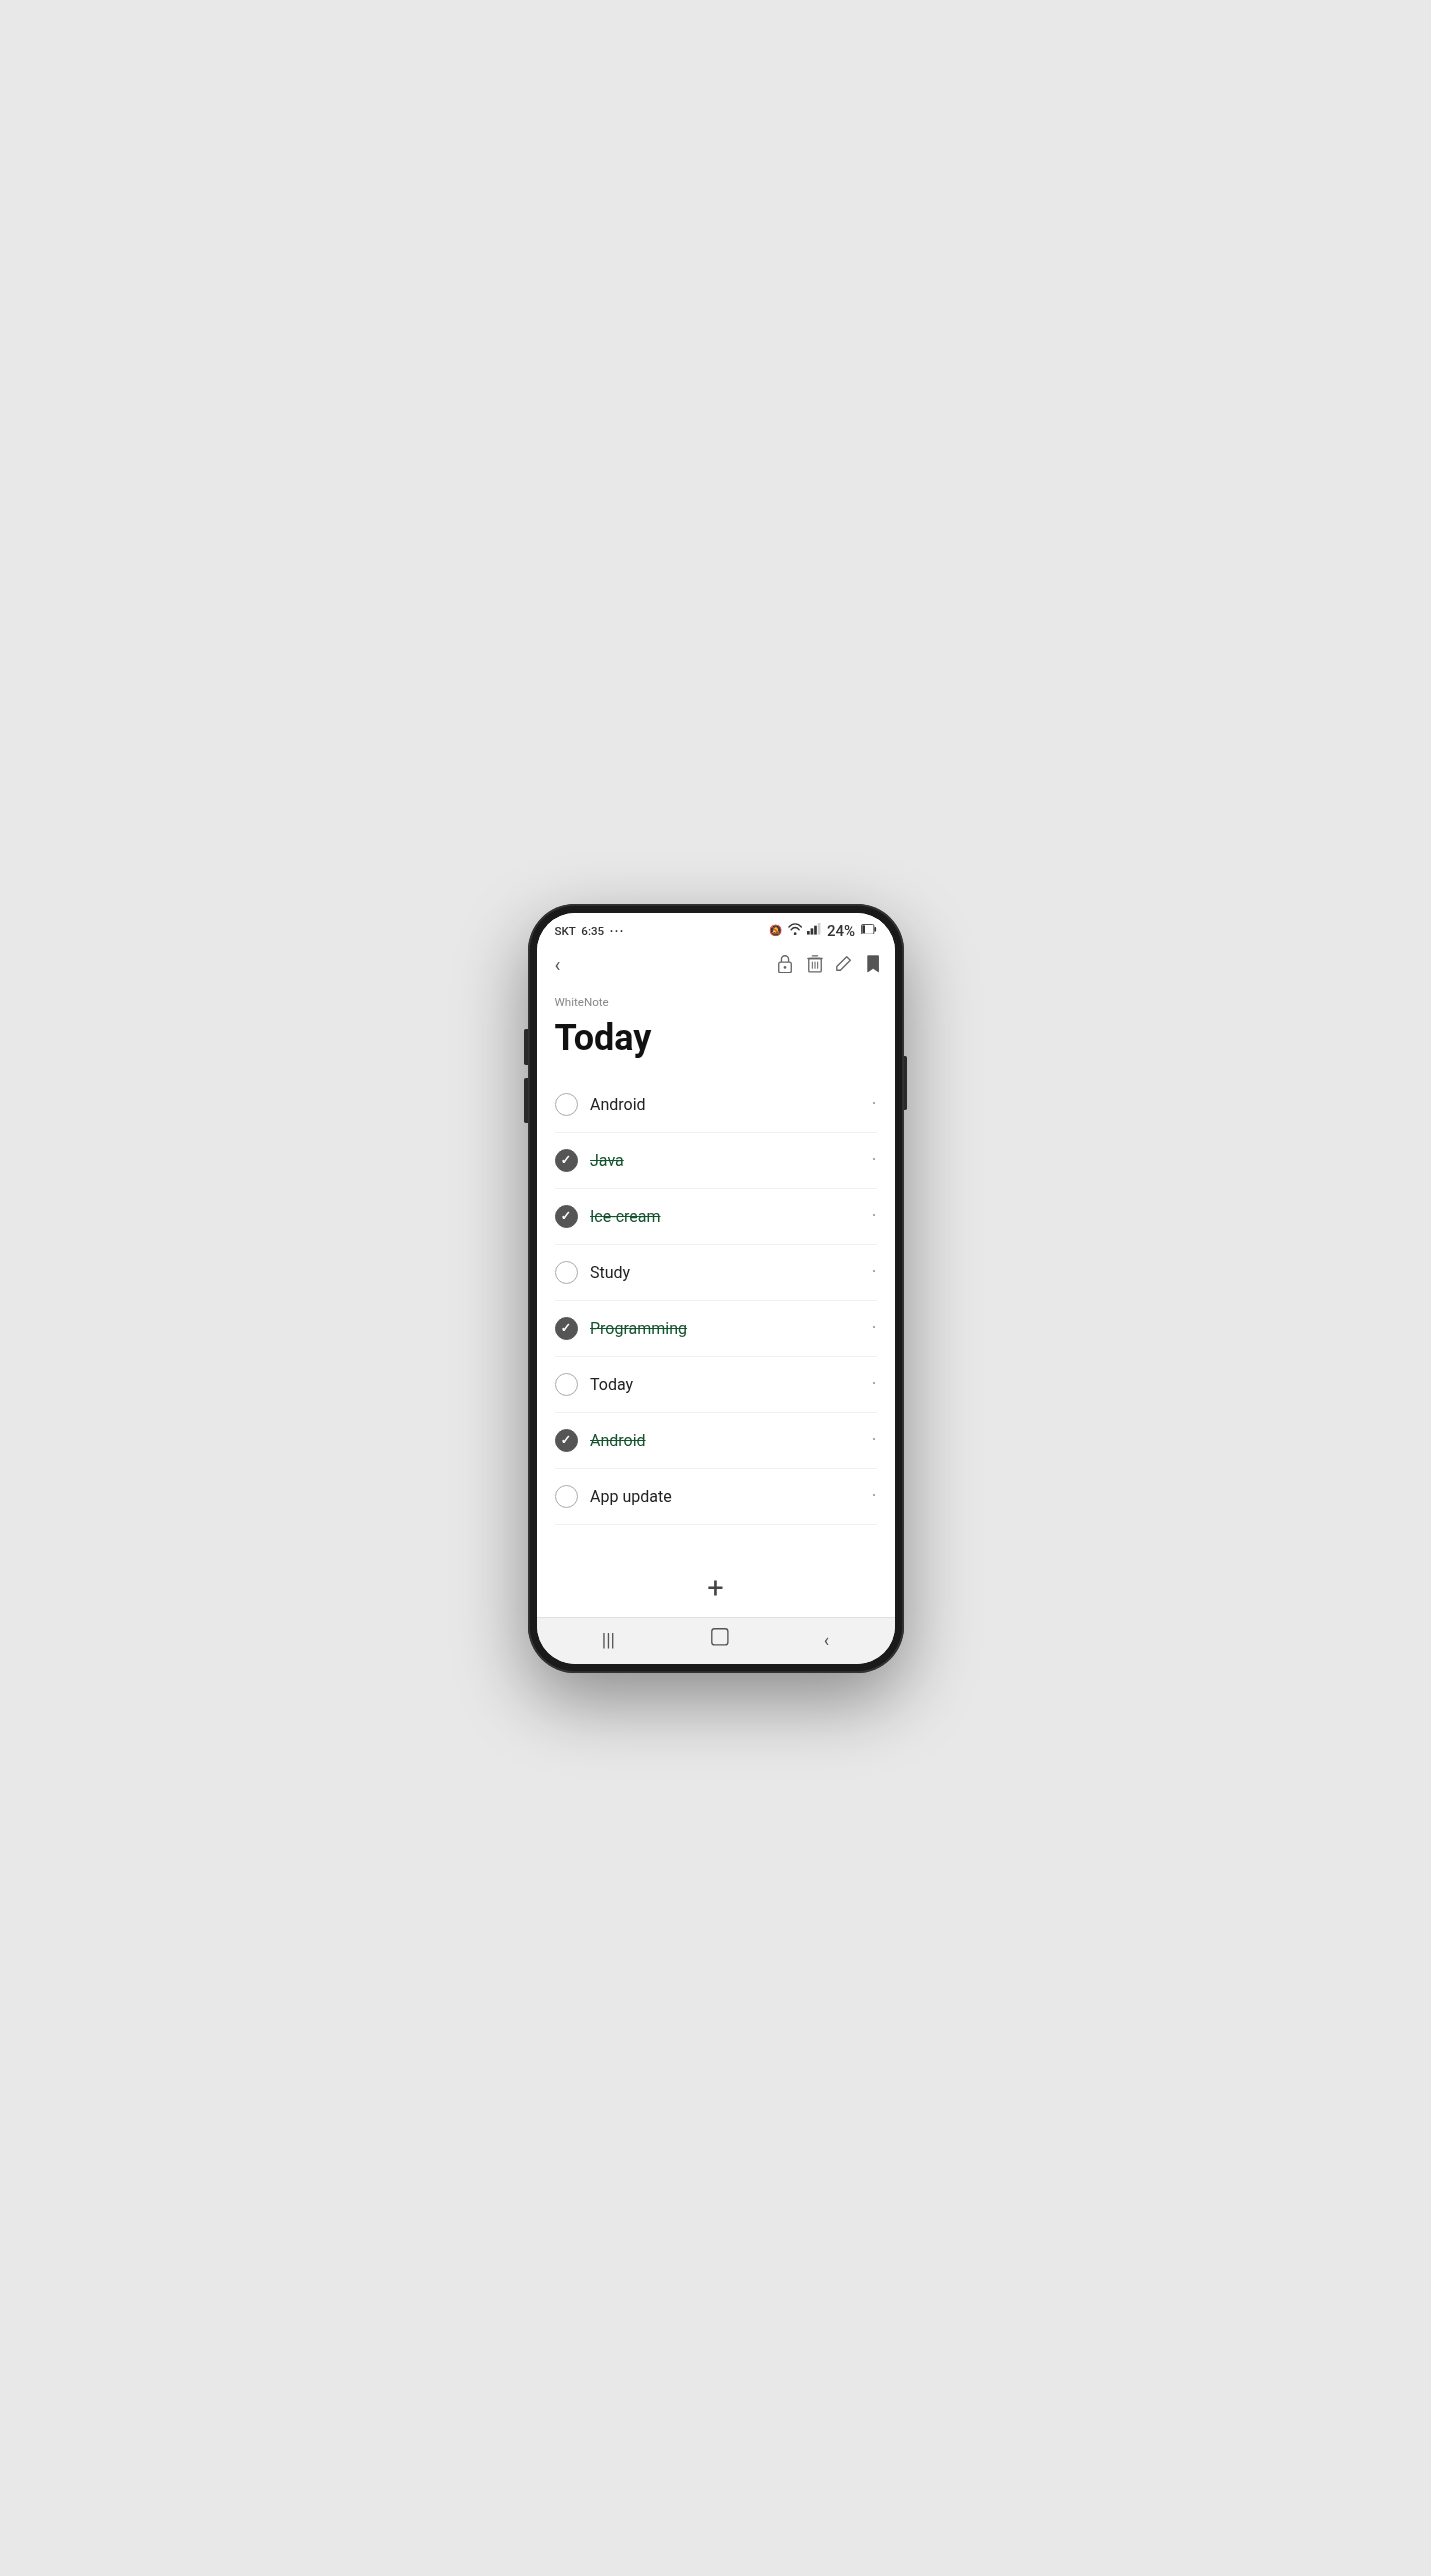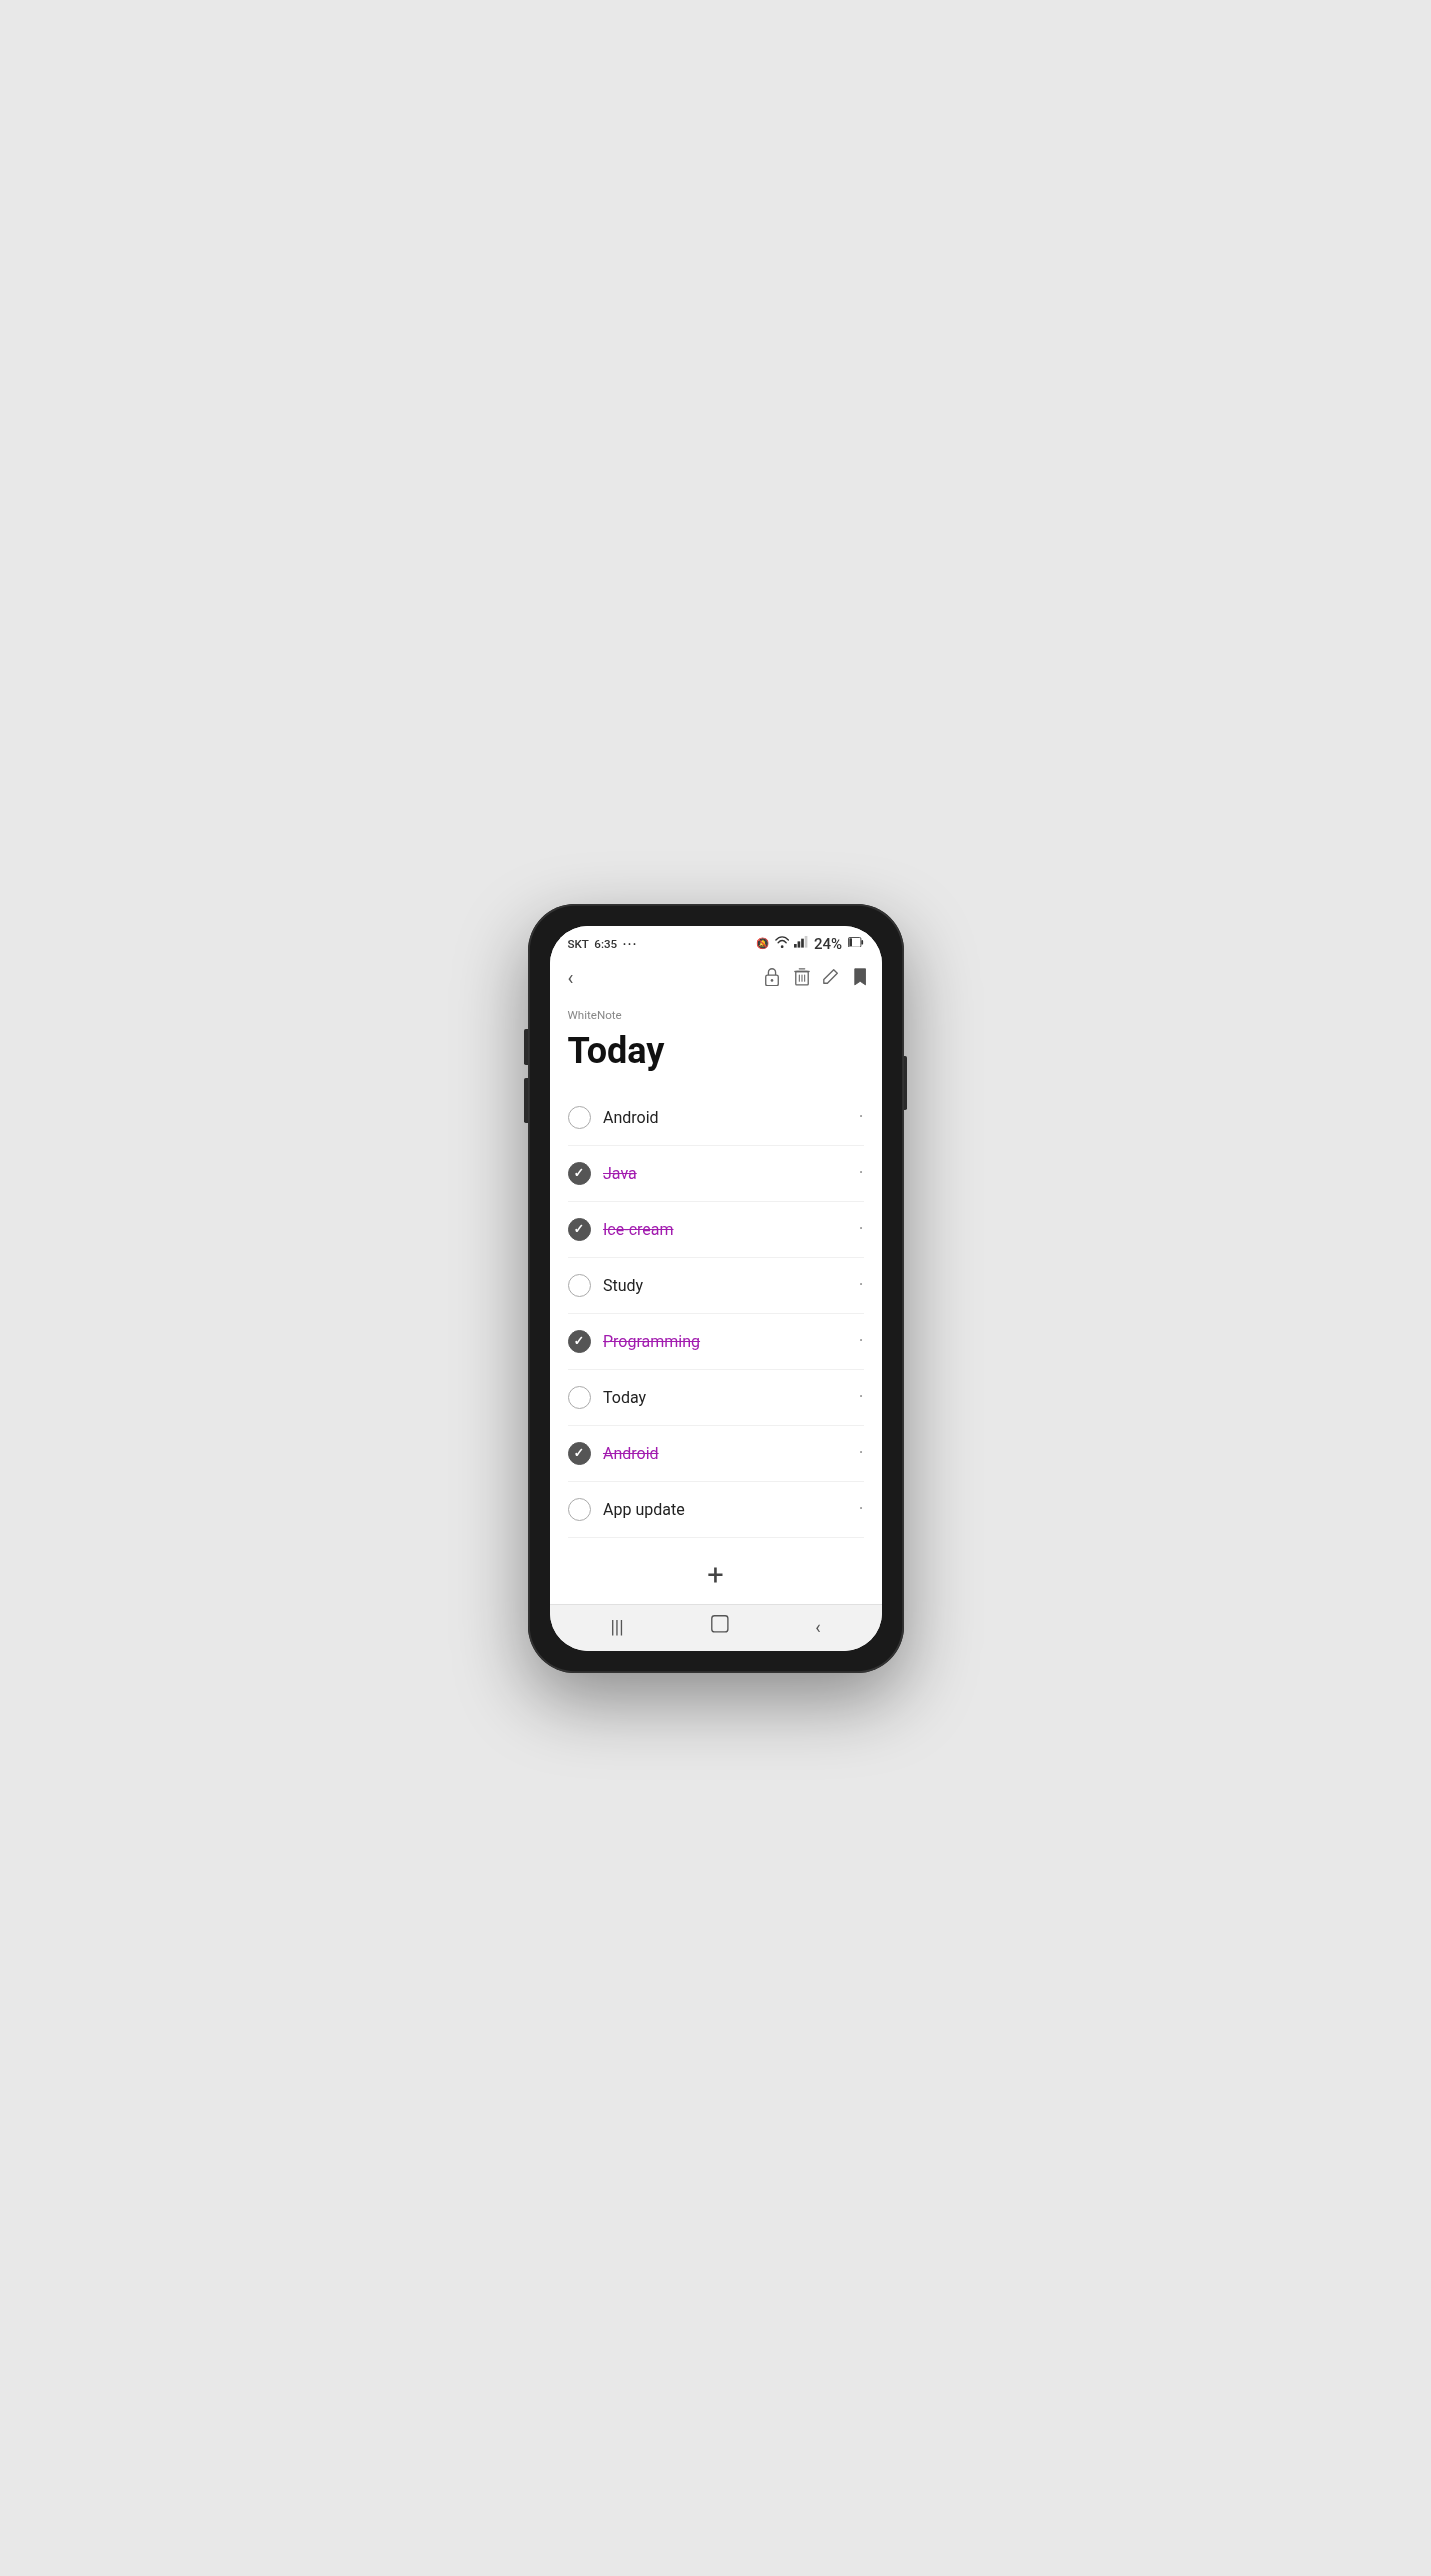--- a/index.html
+++ b/index.html
@@ -11,21 +11,21 @@
       align-items: center;
       min-height: 100vh;
       font-family: -apple-system, BlinkMacSystemFont, 'Segoe UI', Roboto, sans-serif;
     }
 
     .phone-outer {
       width: 376px;
       height: 769px;
       background: #1a1a1a;
       border-radius: 47px;
-      padding: 22px;
+      padding: 9px;
       box-shadow: 0 27px 72px rgba(0,0,0,0.4), inset 0 0 0 1.8px #333;
       position: relative;
     }
 
     .phone-screen {
       width: 100%;
       height: 100%;
       background: #ffffff;
       border-radius: 38px;
       overflow: hidden;
@@ -171,21 +171,21 @@
       line-height: 1;
     }
 
     .todo-label {
       font-size: 16px;
       color: #222;
     }
 
     .todo-label.strikethrough {
       text-decoration: line-through;
-      color: #a21caf;
+      color: #14532d;
     }
 
     .todo-more {
       font-size: 18px;
       color: #999;
       cursor: pointer;
       line-height: 1;
     }
 
     

